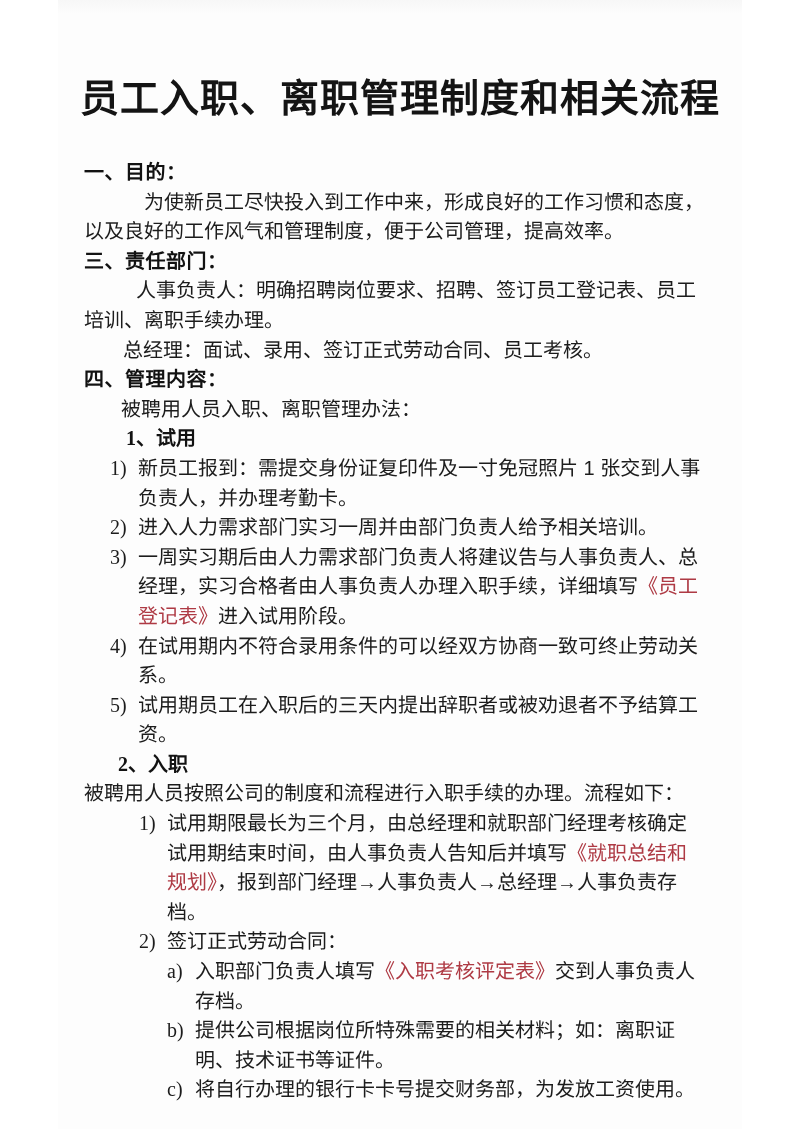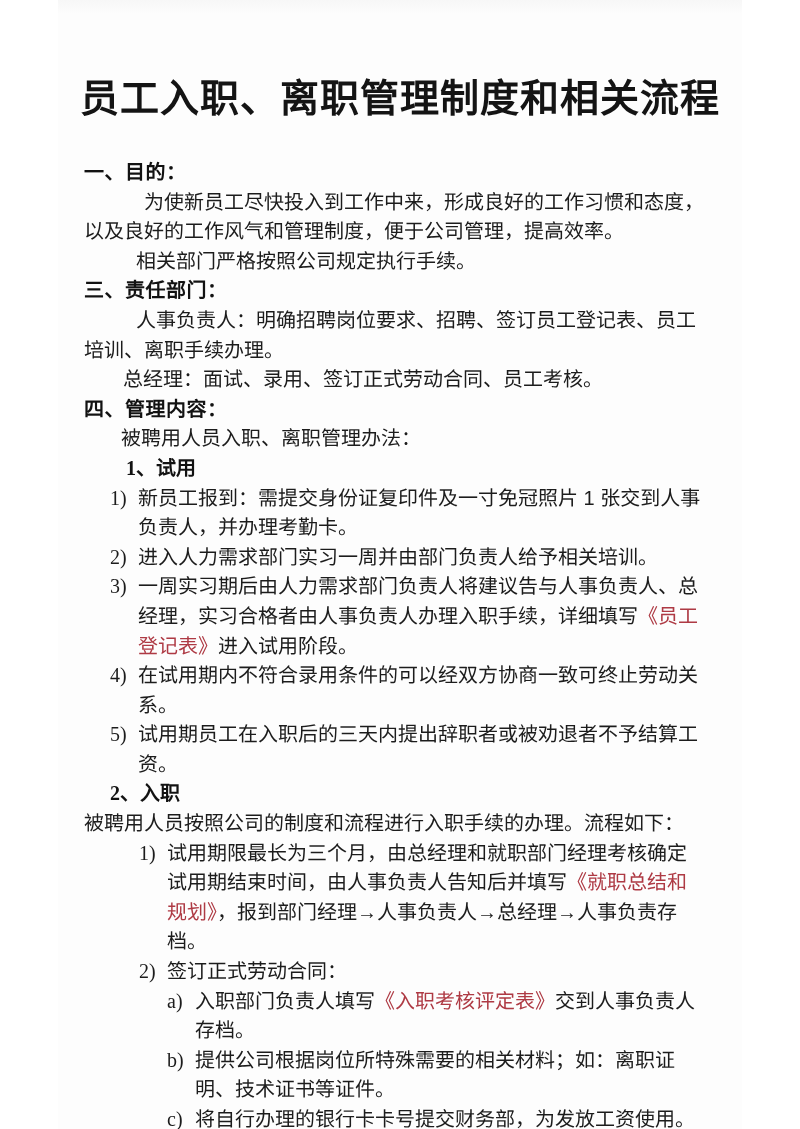--- a/index.html
+++ b/index.html
@@ -43,21 +43,21 @@
   .p-indent   { text-indent: 3em; }
   .p-indent26 { text-indent: 2.6em; }
   .p-indent19 { text-indent: 1.95em; }
   .p-indent18 { text-indent: 1.85em; }
   .subhead {
     font-weight: 700;
     color: #121212;
   }
   .subhead .sub-no { font-family: "Liberation Serif", "DejaVu Serif", serif; }
   .subhead.s1 { margin-left: 42px; }
-  .subhead.s2 { margin-left: 26px; }
+  .subhead.s2 { margin-left: 34px; }
   .intro2 { margin-left: 37px; }
   .row { display: flex; }
   .lv1 { margin-left: 26px; }
   .lv2 { margin-left: 55px; }
   .lv3 { margin-left: 83px; }
   .no {
     flex: 0 0 28px;
     font-family: "Liberation Serif", "DejaVu Serif", serif;
   }
   .txt { flex: 1; }
@@ -67,21 +67,20 @@
 <body>
 
 <div class="page">
   <h1 class="title">员工入职、离职管理制度和相关流程</h1>
 
   <div class="content">
 
     <p class="heading">一、目的：</p>
     <p class="p-indent">为使新员工尽快投入到工作中来，形成良好的工作习惯和态度，以及良好的工作风气和管理制度，便于公司管理，提高效率。</p>
 
-    <p class="p-indent26">相关部门严格按照公司规定执行手续。</p>
 
     <p class="heading">三、责任部门：</p>
     <p class="p-indent26">人事负责人：明确招聘岗位要求、招聘、签订员工登记表、员工培训、离职手续办理。</p>
     <p class="p-indent19">总经理：面试、录用、签订正式劳动合同、员工考核。</p>
 
     <p class="heading">四、管理内容：</p>
     <p class="p-indent18">被聘用人员入职、离职管理办法：</p>
 
     <p class="subhead s1"><span class="sub-no">1、</span><span>试用</span></p>
 

